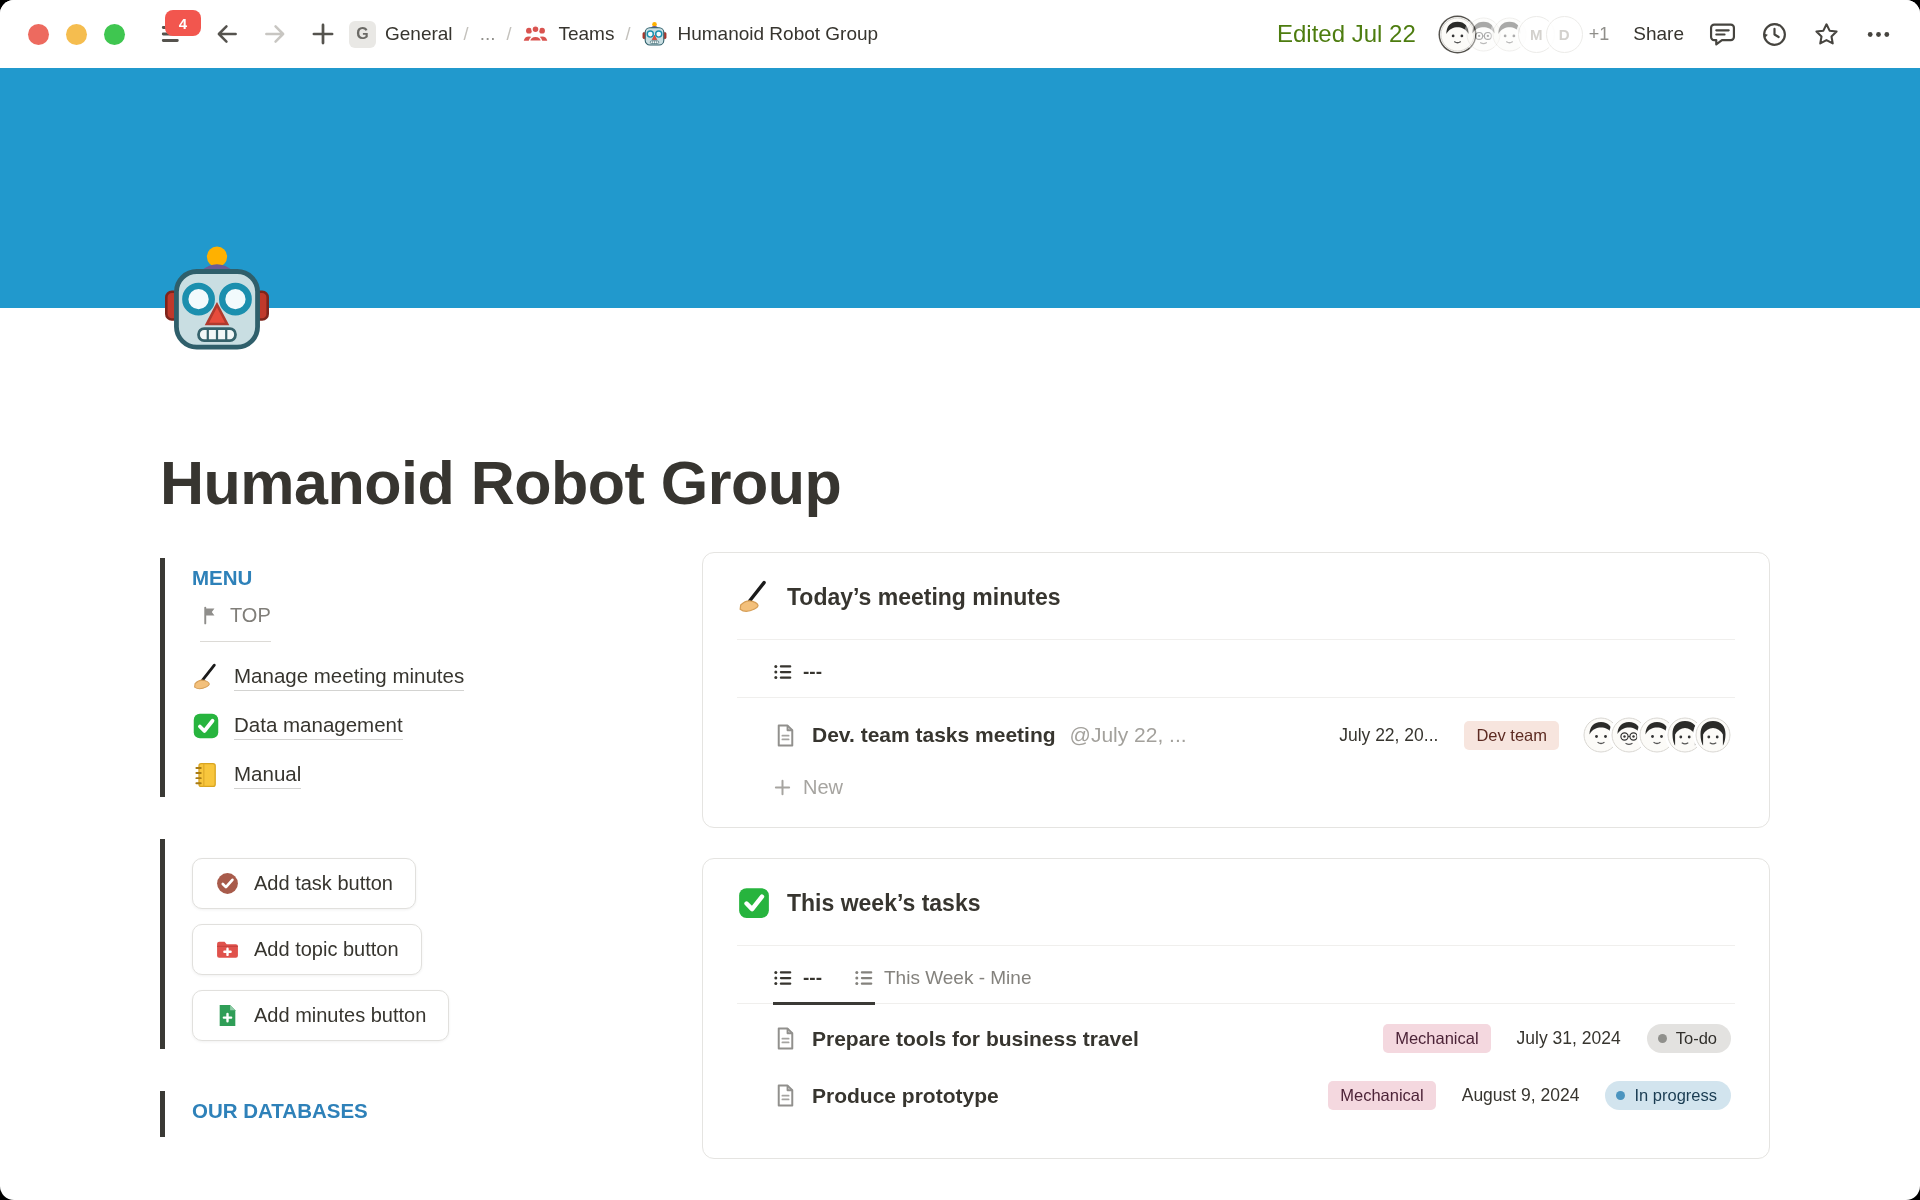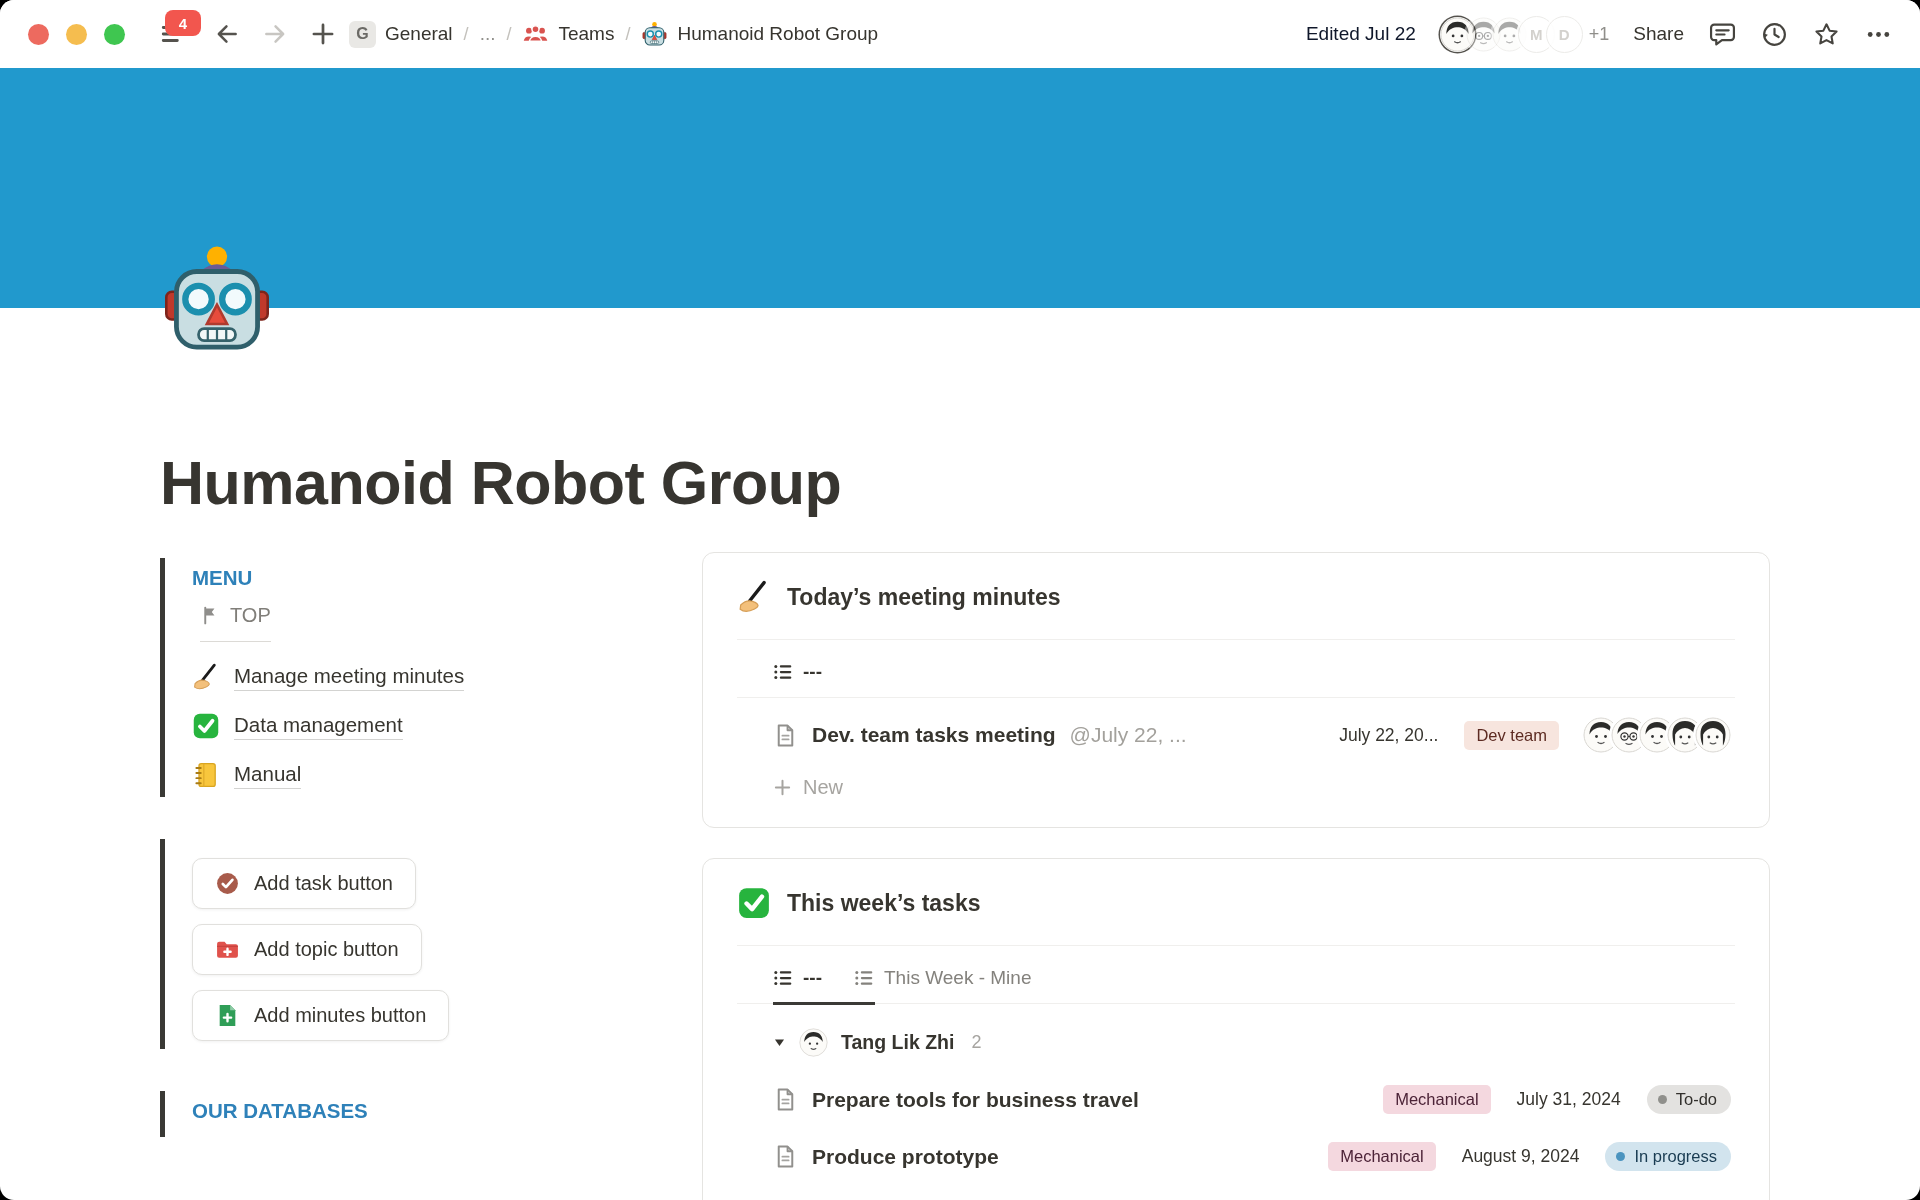--- a/index.html
+++ b/index.html
@@ -18,21 +18,21 @@
          font-size:15px;font-weight:700;display:flex;align-items:center;justify-content:center;padding:0 5px;}
   .crumbs{display:flex;align-items:center;gap:11px;margin-left:6px;font-size:19px;color:#37352F;}
   .crumb{display:flex;align-items:center;gap:9px;cursor:default;}
   .wsbadge{width:27px;height:27px;border-radius:6px;background:#E9E8E5;color:#6B6A66;font-size:16px;font-weight:700;
            display:flex;align-items:center;justify-content:center;}
   .sep{color:#C3C1BC;font-size:18px;}
   .crumb-ellipsis{color:#91908C;}
   .crumb svg.people{width:27px;height:27px;}
   .crumb svg.robot-s{width:27px;height:27px;}
   .tright{margin-left:auto;display:flex;align-items:center;gap:24px;}
-  .edited{font-size:19px;color:#0f172a;white-space:nowrap;}
+  .edited{font-size:24px;color:#4d7c0f;white-space:nowrap;}
   .avrow{display:flex;align-items:center;}
   .avrow .av{width:35px;height:35px;border-radius:50%;margin-left:-9px;background:#fff;box-shadow:0 0 0 2px #fff;}
   .avrow .av:first-child{margin-left:0;box-shadow:0 0 0 1.5px #55534E,0 0 0 3px #fff;}
   .av.faded{opacity:.40;}
   .av.letter{display:flex;align-items:center;justify-content:center;border:1.5px solid #EBEAE7;color:#CFCDC8;
              font-size:15px;font-weight:600;background:#fff;opacity:.9;}
   .overflow-count{font-size:18px;color:#8F8E8A;margin-left:6px;}
   .share{font-size:19px;color:#37352F;}
   .tico{color:#46443F;width:28px;height:28px;display:flex;align-items:center;justify-content:center;}
   .tico svg{width:27px;height:27px;}
@@ -494,30 +494,20 @@
               <svg>
                   <use href="#list-bullets"></use>
                 </svg>
               <span>This Week - Mine</span>
             </div>
           </div>
           <div class="tabline">
               <span class="seg"></span>
             </div>
 
-          <div class="grow">
-            <svg class="caret">
-                <use href="#caret-down"></use>
-              </svg>
-            <svg class="gav">
-                <use href="#face-a"></use>
-              </svg>
-            <span>Tang Lik Zhi</span>
-            <span class="gcount">2</span>
-          </div>
 
           <div class="rows">
             <div class="trow">
               <svg class="picon">
                   <use href="#page"></use>
                 </svg>
               <span class="rtitle">Prepare tools for business travel</span>
               <span class="spacer"></span>
               <span class="meta">
                 <span class="pill pink">Mechanical</span>

